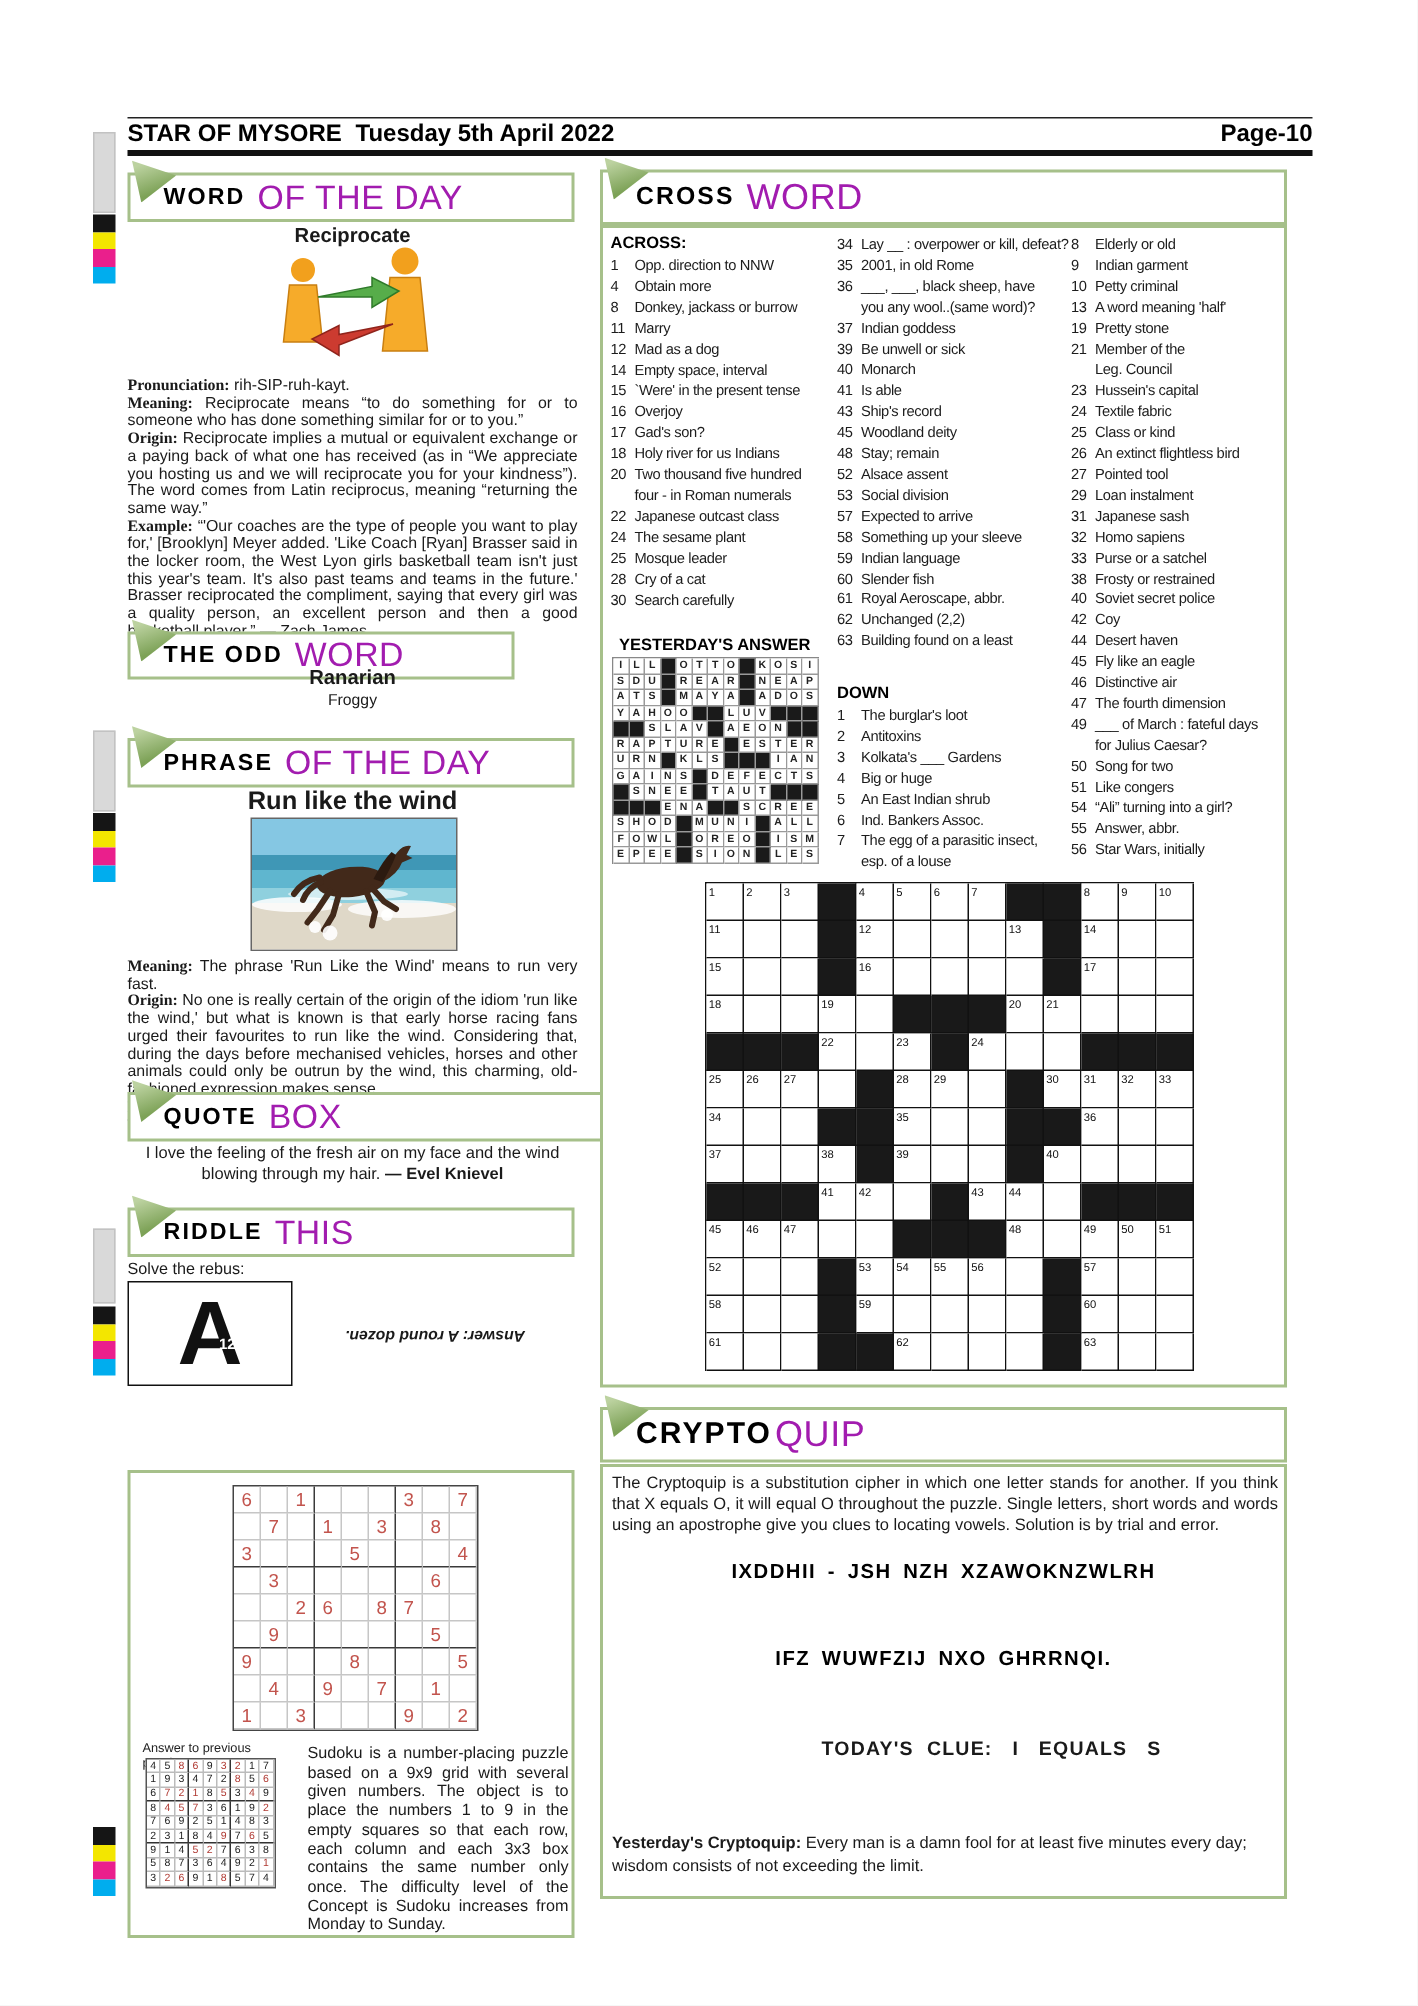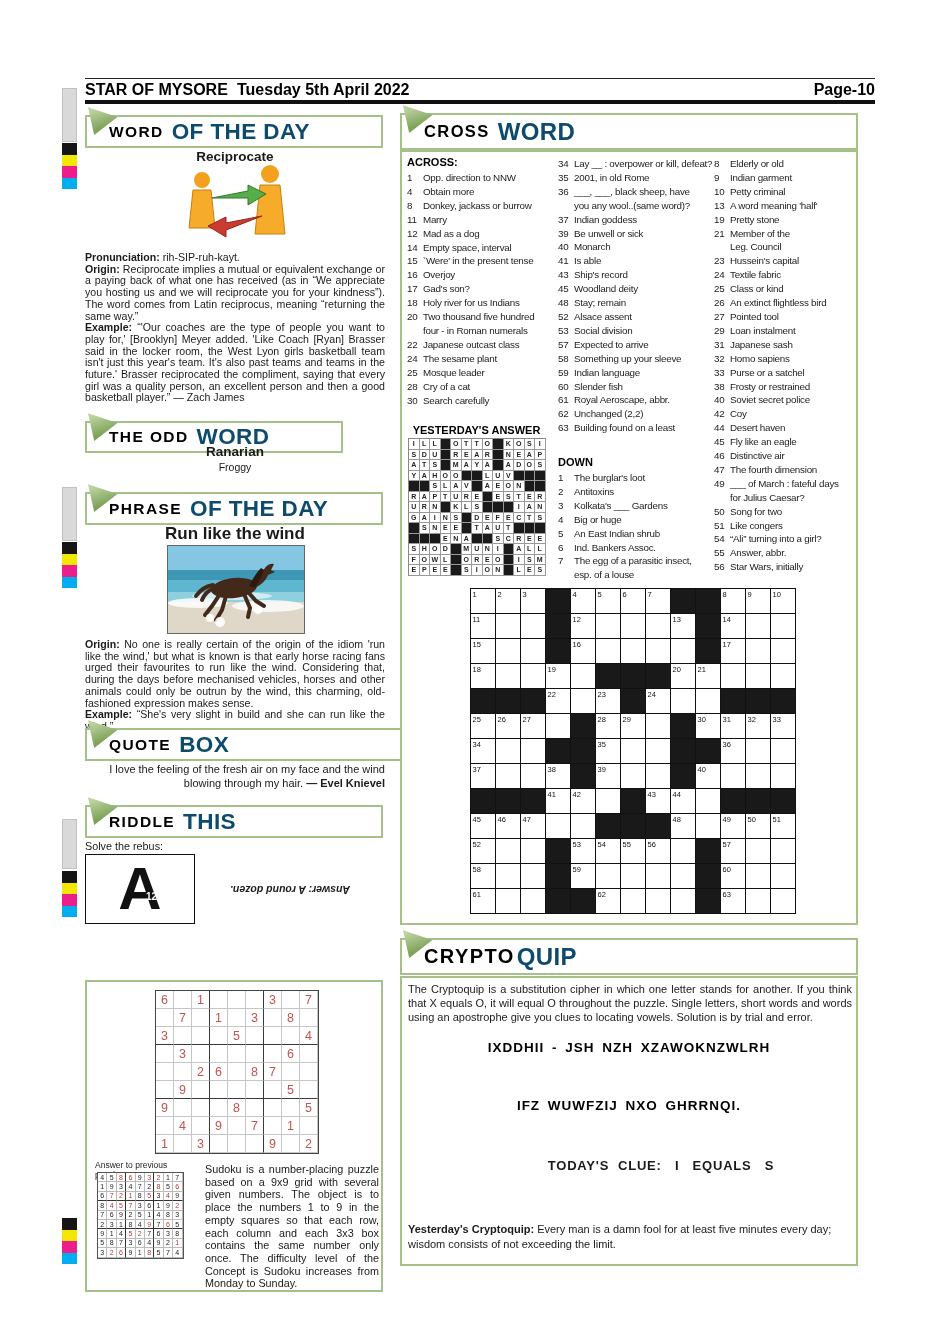--- a/index.html
+++ b/index.html
@@ -13,27 +13,27 @@
   .regset{position:absolute;left:62px;width:15px;}
   .regset div{height:11.5px;width:15px;}
   .rk{background:#151515;} .ry{background:#f3e600;} .rm{background:#ea1f8c;} .rc{background:#00adee;}
   
   .tbox{position:absolute;border:2.5px solid #a6c08a;background:#fff;box-sizing:border-box;
         display:flex;align-items:center;padding-left:22px;}
   .flag{position:absolute;left:1px;top:-11px;width:31px;height:29px;
         background:linear-gradient(160deg,#bcd2a0 15%,#7da257 70%);
         clip-path:polygon(0 4%,95% 38%,20% 100%);}
   .tb{font-weight:bold;font-size:15.5px;letter-spacing:1.4px;color:#000;}
-  .tl{font-size:22.5px;letter-spacing:.4px;color:#0c4a6e;margin-left:8px;font-weight:700;}
+  .tl{font-size:22.5px;letter-spacing:.4px;color:#a21caf;margin-left:8px;font-weight:400;}
   
   .gbox{position:absolute;border:2.5px solid #a6c08a;background:#fff;box-sizing:border-box;}
   
   .cword{position:absolute;left:85px;width:300px;text-align:center;}
   .ltext{position:absolute;left:85px;width:300px;font-size:10.6px;line-height:11.7px;text-align:justify;}
-  .lp b{font-weight:bold;}
+  .lp b{font-weight:bold;font-family:Liberation Serif, serif;}
   
   .cluecol{position:absolute;font-size:9.8px;letter-spacing:-0.25px;line-height:13.9px;color:#1c1c1c;}
   .clue{display:flex;}
   .cn{width:16px;flex:none;}
   .ct{flex:1;white-space:pre;}
   .seclabel{position:absolute;font-weight:bold;font-size:11px;color:#000;}
   
   #yest-grid{position:absolute;left:408px;top:438px;display:grid;grid-template-columns:repeat(13,10.5px);
              grid-auto-rows:10.5px;border-left:1px solid #888;border-top:1px solid #888;}
   .yc{border-right:1px solid #999;border-bottom:1px solid #999;background:#fff;font-size:7px;font-weight:bold;
@@ -129,20 +129,22 @@
     <path d="M19 26 L37 26 L41 64 L15 64 Z" fill="#f6ab2a" stroke="#c97f10" stroke-width="1"></path>
     <circle cx="96" cy="10" r="9" fill="#f2a01d"></circle>
     <path d="M86 21 L106 21 L111 70 L81 70 Z" fill="#f6ab2a" stroke="#c97f10" stroke-width="1"></path>
     <polygon points="38,34 74,27 74,21 92,30 74,41 74,34" fill="#57ad4a" stroke="#2f7a2a" stroke-width="1"></polygon>
     <polygon points="88,52 52,59 52,53 34,62 52,73 52,66" fill="#cc3b30" stroke="#8f241c" stroke-width="1"></polygon>
   </svg>
 
   <div class="ltext" style="top:252px">
     <div class="lp"><b>Pronunciation:</b>
       <span>rih-SIP-ruh-kayt.</span></div>
+    <div class="lp"><b>Meaning:</b>
+      <span>Reciprocate means “to do something for or to someone who has done something similar for or to you.”</span></div>
     <div class="lp"><b>Origin:</b>
       <span>Reciprocate implies a mutual or equivalent exchange or a paying back of what one has received (as in “We appreciate you hosting us and we will reciprocate you for your kindness”). The word comes from Latin reciprocus, meaning “returning the same way.”</span></div>
     <div class="lp"><b>Example:</b>
       <span>“'Our coaches are the type of people you want to play for,' [Brooklyn] Meyer added. 'Like Coach [Ryan] Brasser said in the locker room, the West Lyon girls basketball team isn't just this year's team. It's also past teams and teams in the future.' Brasser reciprocated the compliment, saying that every girl was a quality person, an excellent person and then a good basketball player.” — Zach James</span></div>
   </div>
 
   <div class="tbox" id="t-odd" style="left:85px;top:421px;width:258px;height:32px">
     <div class="flag"></div>
     <span class="tb">THE ODD</span>
     <span class="tl">WORD</span>
@@ -176,32 +178,34 @@
       <path d="M76 48 L82 62 L80 71"></path>
       <path d="M45 39 q-11 2 -17 11"></path>
       <path d="M46 42 q-9 4 -12 12"></path>
     </g>
     <circle cx="42" cy="72" r="4" fill="#fff" opacity=".9"></circle>
     <circle cx="52" cy="76" r="5" fill="#fff" opacity=".9"></circle>
     <circle cx="90" cy="64" r="4" fill="#fff" opacity=".9"></circle>
   </svg>
 
   <div class="ltext" style="top:639px">
+    <div class="lp"><b>Meaning:</b>
+      <span>The phrase 'Run Like the Wind' means to run very fast.</span></div>
     <div class="lp"><b>Origin:</b>
       <span>No one is really certain of the origin of the idiom 'run like the wind,' but what is known is that early horse racing fans urged their favourites to run like the wind. Considering that, during the days before mechanised vehicles, horses and other animals could only be outrun by the wind, this charming, old-fashioned expression makes sense.</span></div>
     <div class="lp"><b>Example:</b>
       <span>“She's very slight in build and she can run like the wind.”</span></div>
   </div>
 
   <div class="tbox" id="t-quote" style="left:85px;top:728px;width:335px;height:33px">
     <div class="flag"></div>
     <span class="tb">QUOTE</span>
     <span class="tl">BOX</span>
   </div>
-  <div class="ltext" style="top:763px;font-size:11px;line-height:13.5px;text-align:right">
+  <div class="ltext" style="top:763px;font-size:11px;line-height:13.5px;text-align:center">
     <span>I love the feeling of the fresh air on my face and the wind blowing through my hair.</span>
     <b>— Evel Knievel</b>
   </div>
 
   <div class="tbox" id="t-riddle" style="left:85px;top:805px;width:298px;height:33px">
     <div class="flag"></div>
     <span class="tb">RIDDLE</span>
     <span class="tl">THIS</span>
   </div>
   <div class="ltext" style="top:841px;font-size:10.8px;text-align:left">Solve the rebus:</div>

